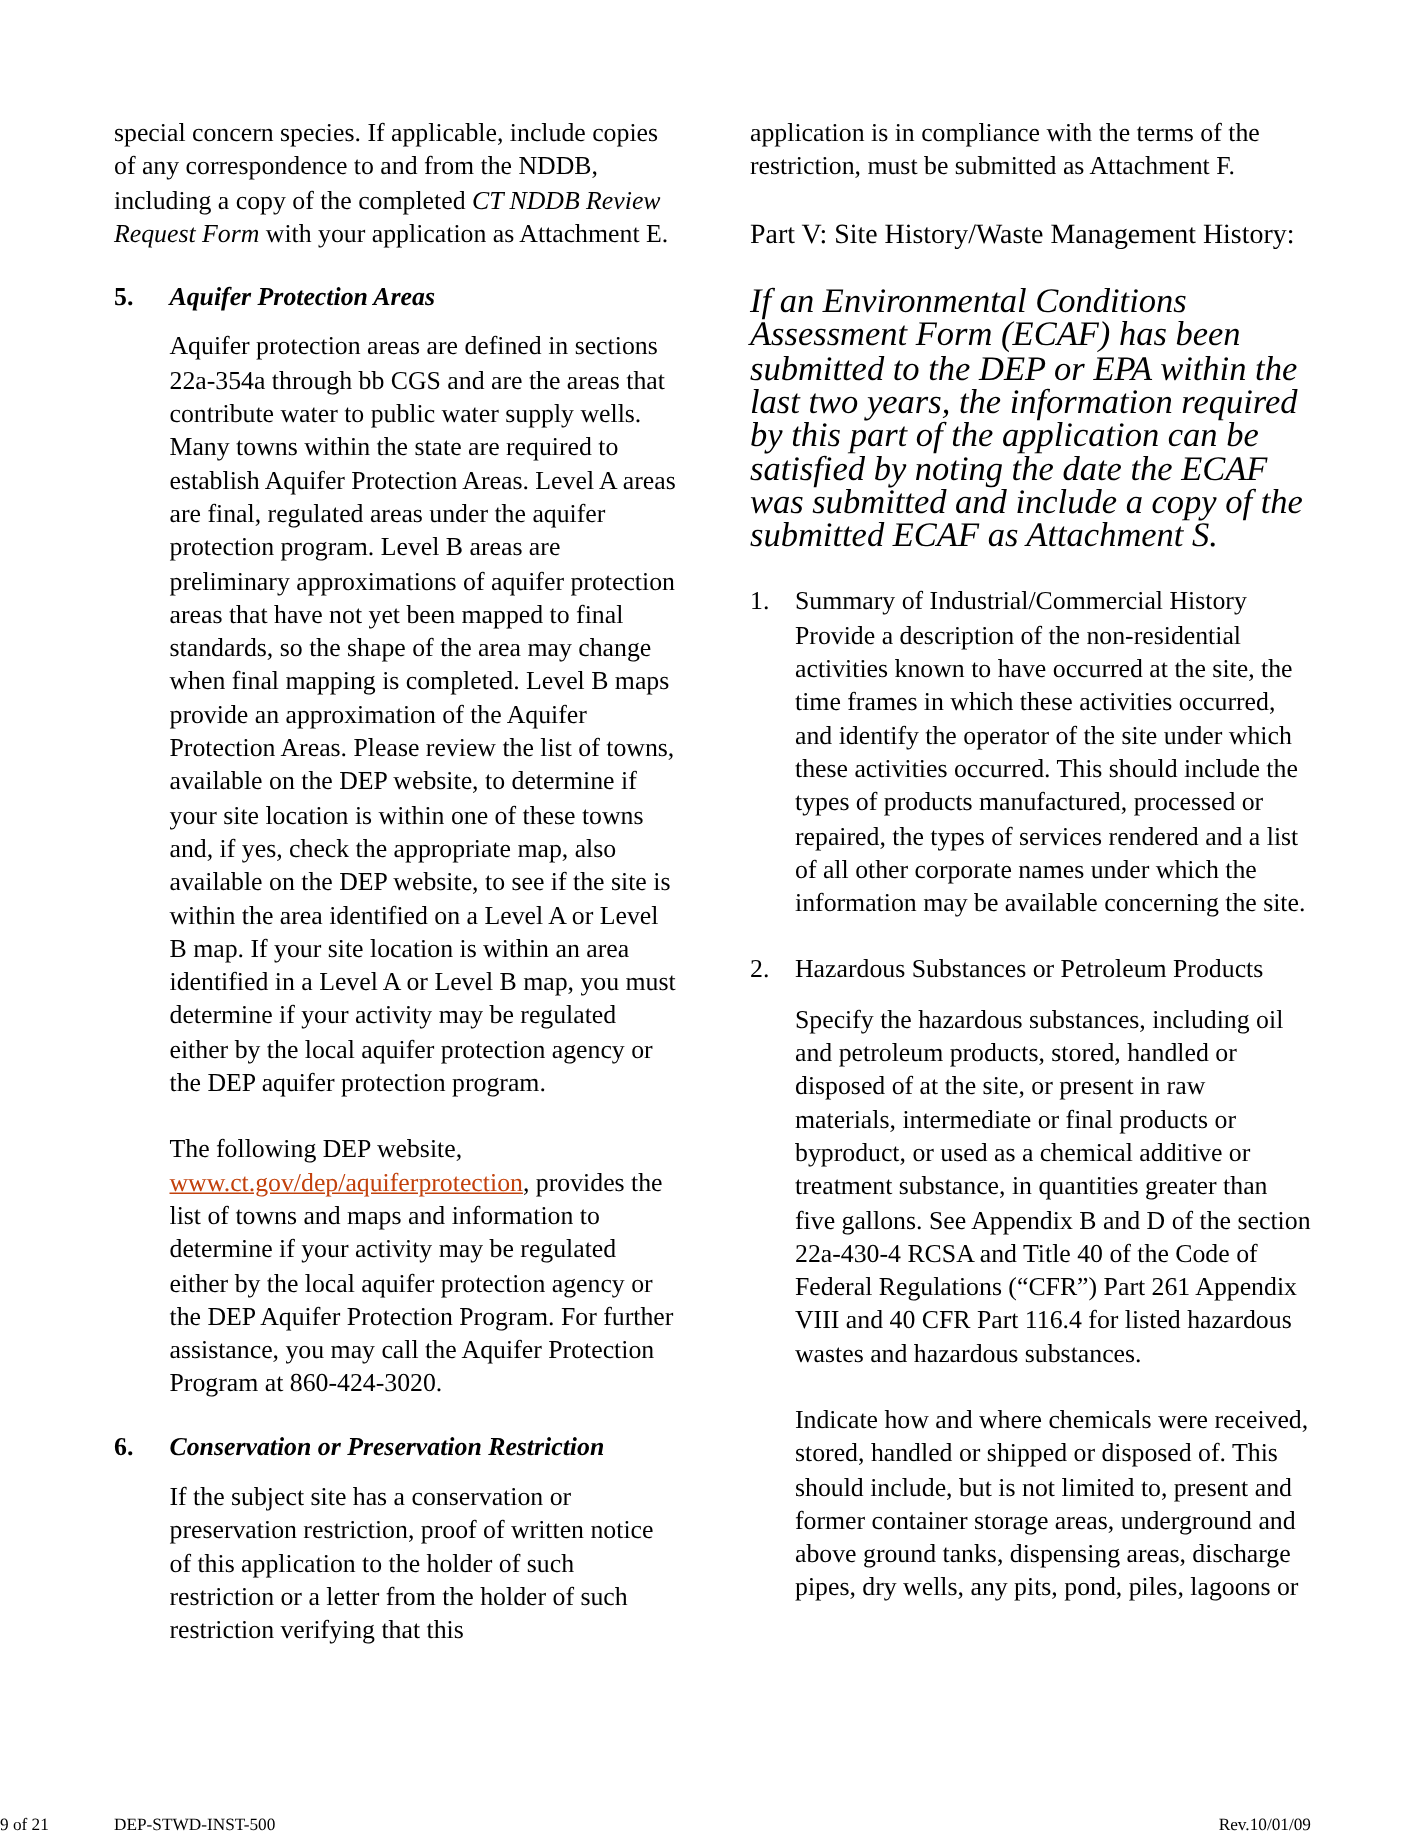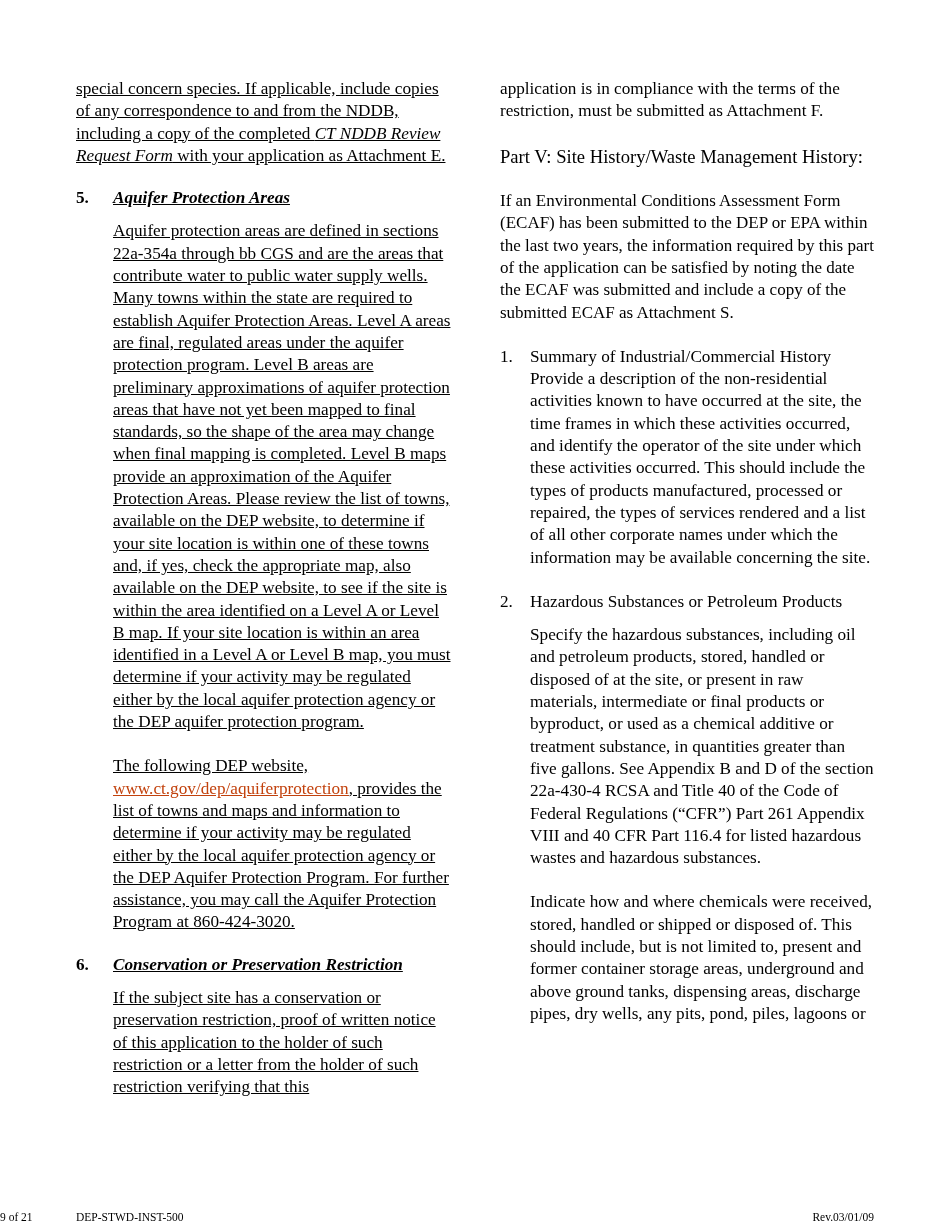--- a/index.html
+++ b/index.html
@@ -24,21 +24,21 @@
     top: 78px;
     left: 0;
     width: 950px;
     height: 1090px;
   }
   .col {
     position: absolute;
     top: 0;
     box-sizing: border-box;
   }
-  .col-left  { left: 76px;  width: 376px; text-decoration: underline; }
+  .col-left  { left: 76px;  width: 376px; }
   .col-right { left: 500px; width: 375px; }
 
   p {
     margin: 0;
     font-size: 17.2px;
     line-height: 22.3px;
     text-align: left;
   }
   .gap-sm { height: 11px; }
   .gap-md { height: 20px; }
@@ -82,21 +82,22 @@
     line-height: 22.3px;
   }
 
   .part-heading {
     font-weight: normal;
     font-size: 18.6px;
     line-height: 23.5px;
     margin: 0;
   }
   .italic-block {
-    font-size: 17px;
+    font-style: italic;
+    font-size: 23px;
     line-height: 22.3px;
     margin: 0;
   }
   em.inline-ital { font-style: italic; }
 
   a.doclink {
     color: #c2410c;
     text-decoration: underline;
   }
 
@@ -209,16 +210,16 @@
         <p>Indicate how and where chemicals were received, stored, handled or shipped or disposed of. This should include, but is not limited to, present and former container storage areas, underground and above ground tanks, dispensing areas, discharge pipes, dry wells, any pits, pond, piles, lagoons or</p>
       </div>
 
     </div>
 
   </div>
 
   <div class="footer">
     <span class="f-left">DEP-STWD-INST-500</span>
     <span class="f-center">9 of 21</span>
-    <span class="f-right">Rev.03/01/09</span>
+    <span class="f-right">Rev.10/01/09</span>
   </div>
 
 </div>
 
 </body></html>

